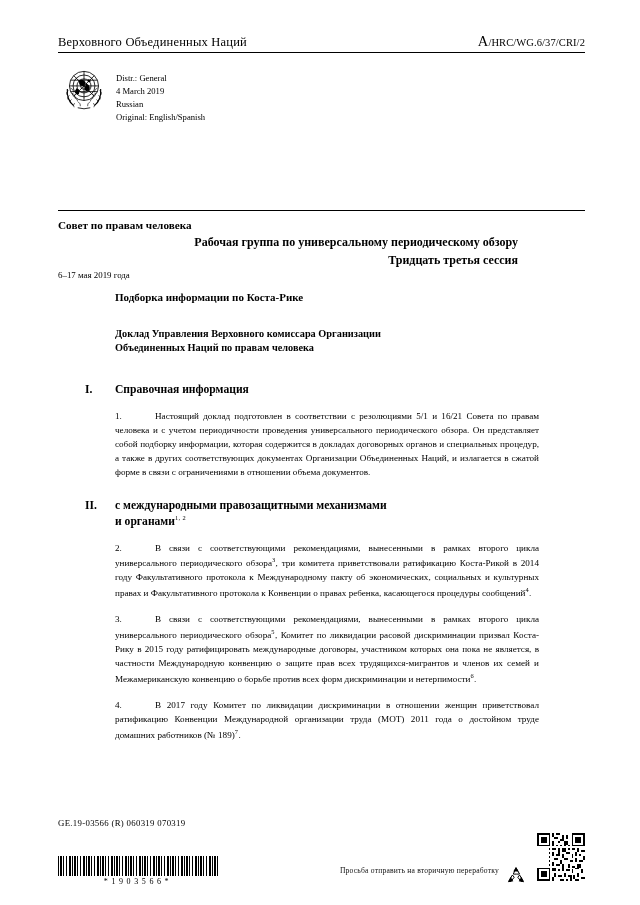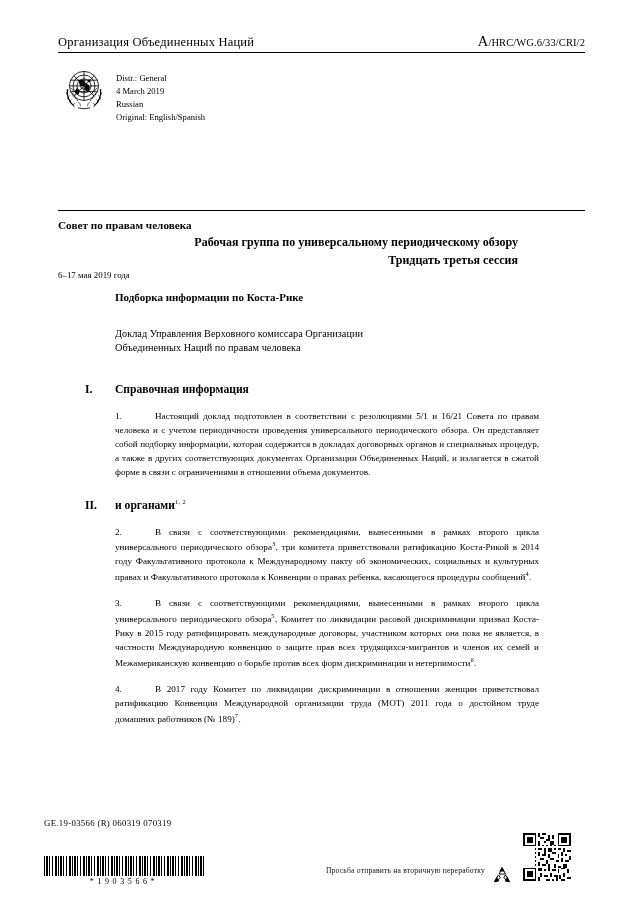--- a/index.html
+++ b/index.html
@@ -120,21 +120,21 @@
     width: 424px;
   }
   .title-main {
     font-size: 11px;
     font-weight: bold;
     line-height: 1.35;
     margin-bottom: 22px;
   }
   .title-sub {
     font-size: 10.3px;
-    font-weight: normal;
+    font-weight: bold;
     line-height: 1.42;
     margin-bottom: 26px;
   }
   .section-head {
     display: flex;
     font-size: 11.6px;
     font-weight: bold;
     line-height: 1.38;
     margin-left: -30px;
     margin-bottom: 12px;
@@ -165,21 +165,21 @@
     width: 40px;
   }
   .para .sup {
     font-weight: normal;
   }
   .spacer-sm { height: 6px; }
 
   
   #footer {
     position: absolute;
-    left: 44px;
+    left: 58px;
     top: 818px;
     width: 527px;
   }
   .footer-code {
     font-size: 8.8px;
     letter-spacing: 0.3px;
     margin-bottom: 5px;
   }
   .footer-row {
     display: flex;
@@ -226,23 +226,23 @@
   }
 </style>
 </head>
 <body>
 
 <div id="page">
 
   <div id="masthead">
 
     <div class="mast-top-row">
-      <div class="org-name">Организация Объединенных Наций</div>
+      <div class="org-name">Верховного Объединенных Наций</div>
       <div class="doc-symbol">
-        <span class="sym-a">A</span><span>/HRC/WG.6/33/CRI/2</span>
+        <span class="sym-a">A</span><span>/HRC/WG.6/37/CRI/2</span>
       </div>
     </div>
 
     <div class="mast-rule"></div>
 
     <div class="mast-body">
 
       <div class="emblem-cell">
         <svg width="52" height="52" viewBox="0 0 100 100">
           <g fill="none" stroke="#000" stroke-width="1.6">
@@ -313,20 +313,21 @@
 
     <div class="para">
       <span class="pnum">1.</span><span>Настоящий доклад подготовлен в соответствии с резолюциями 5/1 и 16/21 Совета по правам человека и с учетом периодичности проведения универсального периодического обзора. Он представляет собой подборку информации, которая содержится в докладах договорных органов и специальных процедур, а также в других соответствующих документах Организации Объединенных Наций, и излагается в сжатой форме в связи с ограничениями в отношении объема документов.</span>
     </div>
 
     <div class="spacer-sm"></div>
 
     <div class="section-head">
       <div class="section-num">II.</div>
       <div class="section-text">
+        <div>с международными правозащитными механизмами</div>
         <div><span>и органами</span><span class="sup">1, 2</span></div>
       </div>
     </div>
 
     <div class="para">
       <span class="pnum">2.</span><span>В связи с соответствующими рекомендациями, вынесенными в рамках второго цикла универсального периодического обзора</span><span class="sup">3</span><span>, три комитета приветствовали ратификацию Коста-Рикой в 2014 году Факультативного протокола к Международному пакту об экономических, социальных и культурных правах и Факультативного протокола к Конвенции о правах ребенка, касающегося процедуры сообщений</span><span class="sup">4</span><span>.</span>
     </div>
 
     <div class="para">
       <span class="pnum">3.</span><span>В связи с соответствующими рекомендациями, вынесенными в рамках второго цикла универсального периодического обзора</span><span class="sup">5</span><span>, Комитет по ликвидации расовой дискриминации призвал Коста-Рику в 2015 году ратифицировать международные договоры, участником которых она пока не является, в частности Международную конвенцию о защите прав всех трудящихся-мигрантов и членов их семей и Межамериканскую конвенцию о борьбе против всех форм дискриминации и нетерпимости</span><span class="sup">6</span><span>.</span>

